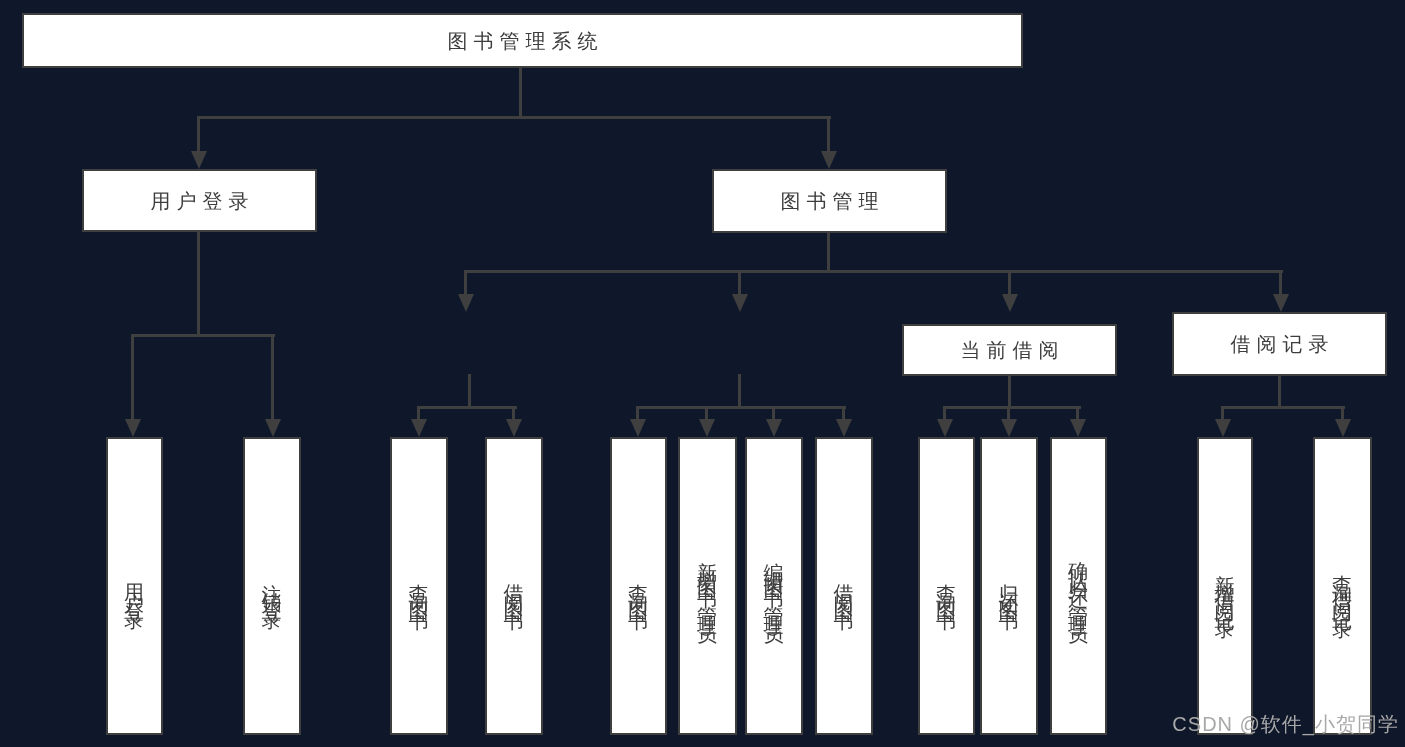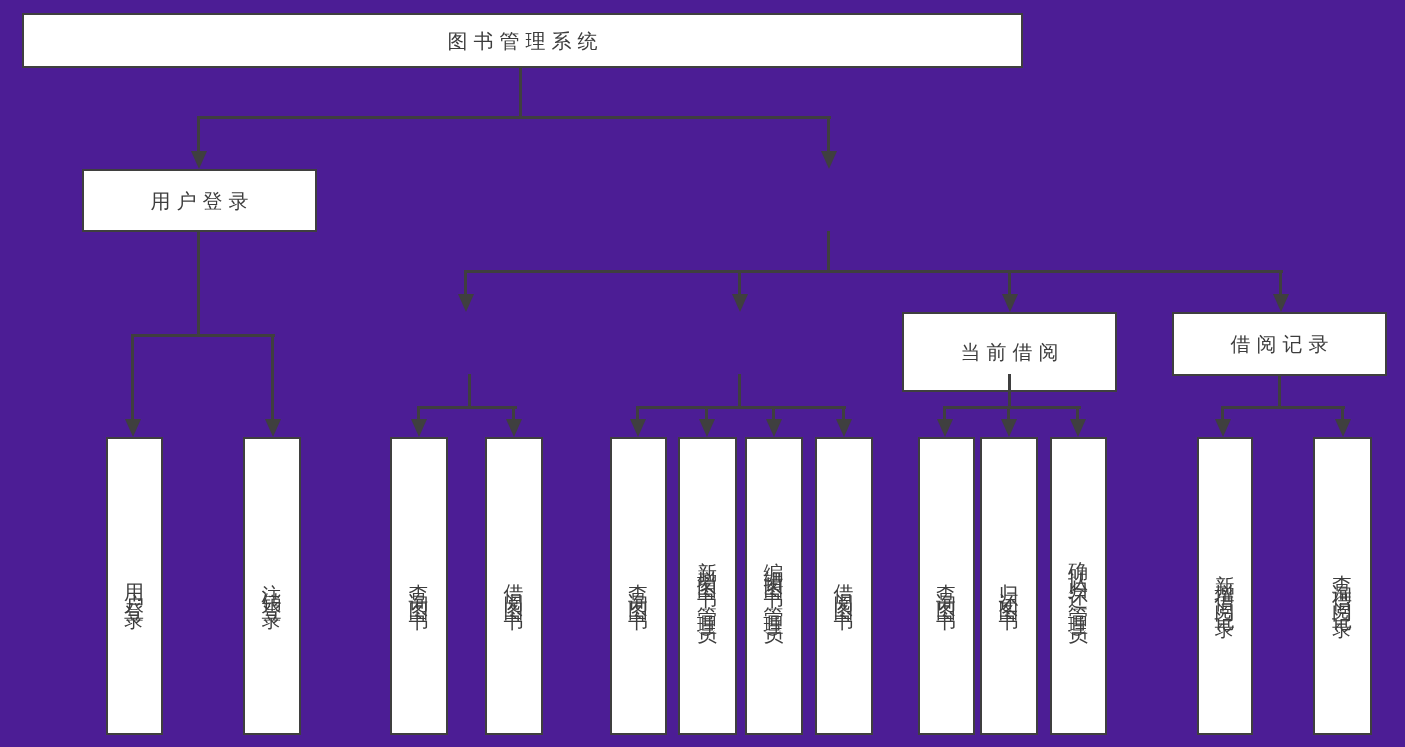--- a/index.html
+++ b/index.html
@@ -1,17 +1,17 @@
 <!DOCTYPE html>
 <html><head>
 <meta charset="utf-8">
 <style>
   html,body{margin:0;padding:0;background:#ffffff;}
   #canvas{
-    position:relative;width:1405px;height:747px;background:#4c1d95;overflow:hidden;
+    position:relative;width:1405px;height:747px;background:#0f172a;overflow:hidden;
     font-family:"Liberation Sans","DejaVu Sans",sans-serif;color:#3d3d3d;
   }
   .box{
     position:absolute;box-sizing:border-box;border:2px solid #3f3f3f;background:#ffffff;
     display:flex;align-items:center;justify-content:center;
   }
   .hbox{font-size:20px;letter-spacing:6px;text-indent:6px;line-height:1.2;white-space:nowrap;}
   .vbox{
     writing-mode:vertical-rl;text-orientation:mixed;
     font-size:20px;line-height:1;letter-spacing:9px;
@@ -36,34 +36,35 @@
 <div id="canvas">
 
   <div class="box hbox" style="left:22px;top:13px;width:1001px;height:55px;">图书管理系统</div>
 
   <div class="vline" style="left:519px;top:67px;height:51px;"></div>
   <div class="hline" style="left:197px;top:116px;width:634px;"></div>
   <div class="varrow" style="left:197px;top:116px;height:35px;"></div>
   <div class="varrow" style="left:827px;top:116px;height:35px;"></div>
 
   <div class="box hbox" style="left:82px;top:169px;width:235px;height:63px;">用户登录</div>
+  <div class="box hbox" style="left:712px;top:169px;width:235px;height:64px;">图书管理</div>
 
   <div class="vline" style="left:197px;top:230px;height:106px;"></div>
   <div class="hline" style="left:131px;top:334px;width:144px;"></div>
   <div class="varrow" style="left:131px;top:334px;height:85px;"></div>
   <div class="varrow" style="left:271px;top:334px;height:85px;"></div>
 
   <div class="vline" style="left:827px;top:231px;height:41px;"></div>
   <div class="hline" style="left:464px;top:270px;width:819px;"></div>
   <div class="varrow" style="left:464px;top:270px;height:24px;"></div>
   <div class="varrow" style="left:738px;top:270px;height:24px;"></div>
   <div class="varrow" style="left:1008px;top:270px;height:24px;"></div>
   <div class="varrow" style="left:1279px;top:270px;height:24px;"></div>
 
-  <div class="box hbox" style="left:902px;top:312px;width:215px;height:80px;text-align:center;">当前借阅</div>
+  <div class="box hbox" style="left:902px;top:324px;width:215px;height:52px;text-align:center;">当前借阅</div>
   <div class="box hbox" style="left:1172px;top:312px;width:215px;height:64px;">借阅记录</div>
 
   <div class="vline" style="left:468px;top:374px;height:34px;"></div>
   <div class="hline" style="left:417px;top:406px;width:100px;"></div>
   <div class="varrow" style="left:417px;top:406px;height:13px;"></div>
   <div class="varrow" style="left:512px;top:406px;height:13px;"></div>
 
   <div class="vline" style="left:738px;top:374px;height:34px;"></div>
   <div class="hline" style="left:636px;top:406px;width:210px;"></div>
   <div class="varrow" style="left:636px;top:406px;height:13px;"></div>
@@ -93,14 +94,15 @@
   <div class="box vbox" style="left:745px;top:437px;width:58px;height:298px;">编辑图书（管理员）</div>
   <div class="box vbox" style="left:815px;top:437px;width:58px;height:298px;">借阅图书</div>
 
   <div class="box vbox" style="left:918px;top:437px;width:57px;height:298px;">查询图书</div>
   <div class="box vbox" style="left:980px;top:437px;width:58px;height:298px;">归还图书</div>
   <div class="box vbox" style="left:1050px;top:437px;width:57px;height:298px;">确认归还（管理员）</div>
 
   <div class="box vbox" style="left:1197px;top:437px;width:56px;height:298px;">新增借阅记录</div>
   <div class="box vbox" style="left:1313px;top:437px;width:59px;height:298px;">查询借阅记录</div>
 
+  <div id="watermark">CSDN @软件_小贺同学</div>
 
 </div>
 
 </body></html>

